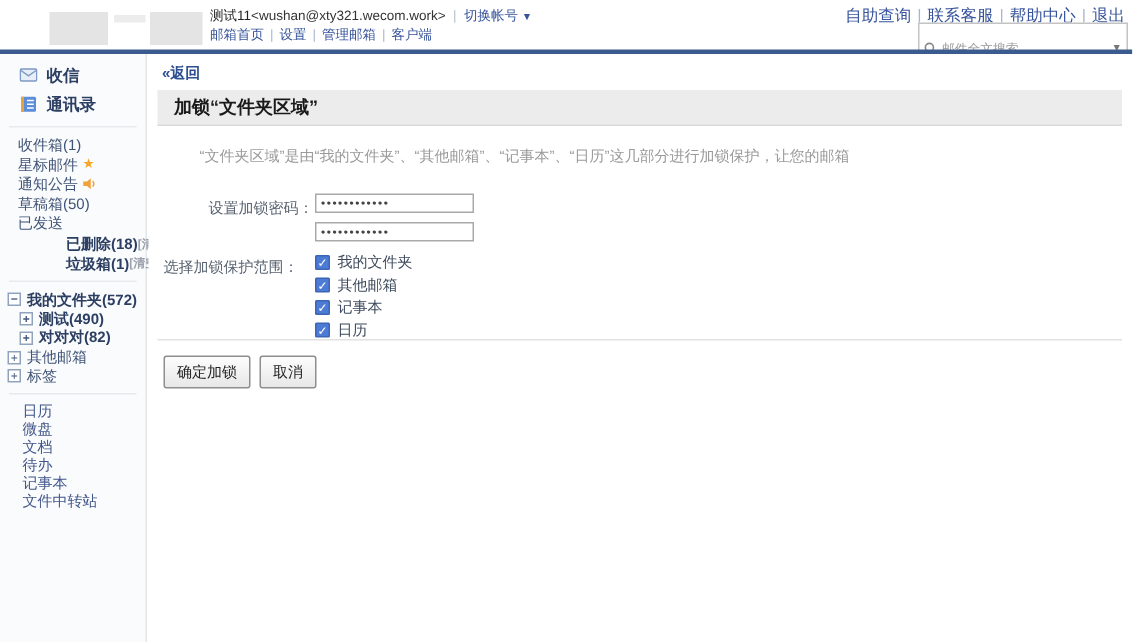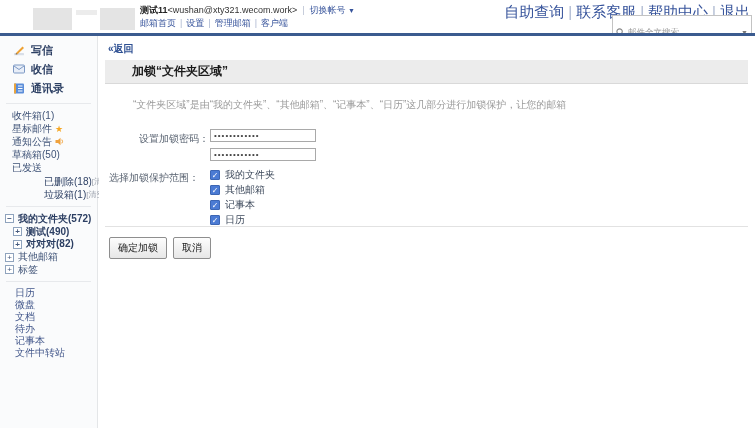--- a/index.html
+++ b/index.html
@@ -7,55 +7,55 @@
   body { font-family:"Liberation Sans","DejaVu Sans",sans-serif; }
   #app { position:relative; width:755px; height:428px; background:#fff; overflow:hidden; }
 
   
   .header { position:absolute; left:0; top:0; width:755px; height:33px; background:#fff; }
   .logo-box { position:absolute; top:8px; height:22px; background:#e4e4e4; }
   .logo-box.b1 { left:33px; width:39px; }
   .logo-box.b2 { left:100px; width:35px; }
   .redact { position:absolute; left:76px; top:10px; width:21px; height:5px; background:#ececec; }
   .acct { position:absolute; left:140px; top:4px; font-size:9px; color:#333; white-space:nowrap; }
-  .acct .nm { font-weight:bold; color:#222; }
+  .acct .nm { font-weight:normal; color:#222; }
   .acct .sep { color:#b5bdd0; margin:0 5px; }
   .acct a, .navlinks span { color:#36539b; text-decoration:none; cursor:pointer; }
   .caret { font-size:7px; color:#36539b; }
   .navlinks { position:absolute; left:140px; top:17px; font-size:9px; color:#36539b; white-space:nowrap;text-align:center; }
   .navlinks span + span::before { content:"|"; color:#aab6cf; margin:0 4px; }
-  .rlinks { position:absolute; right:5px; top:3px; font-size:15px; color:#36539b; white-space:nowrap; }
+  .rlinks { position:absolute; right:5px; top:3px; font-size:11px; color:#36539b; white-space:nowrap; }
   .rlinks span + span::before { content:"|"; color:#aab6cf; margin:0 4px; }
   .searchbox { position:absolute; right:3px; top:15px; width:140px; height:15px; border:1px solid #c3c3c3; background:#fff; display:flex; align-items:center; padding:16px 3px; }
   .searchbox input { flex:1; border:none; outline:none; font-size:8.5px; color:#999; background:transparent; min-width:0; }
   .searchbox input::placeholder { color:#999; }
   .sb-caret { font-size:7px; color:#777; padding-left:3px; }
   .blueline { position:absolute; left:0; top:33px; width:755px; height:3px; background:#3b5b8f; }
 
   
   .sidebar { position:absolute; left:0; top:36px; width:98px; height:392px; background:#fafbfc; border-right:1px solid #e4e6e8; padding-top:5px; }
   .s-act { display:flex; align-items:center; height:19px; padding-left:13px; font-size:11px; font-weight:bold; color:#2c3f63; cursor:pointer; }
   .s-act .ic { width:12px; height:11px; margin-right:6px; display:inline-flex; }
   .s-div { border-top:1px solid #e7e9ec; margin:5px 6px; }
   .s-row { display:flex; align-items:center; height:13.2px; padding-left:12px; font-size:10px; color:#3f5377; cursor:pointer; white-space:nowrap; }
-  .s-row.bold { font-weight:normal; color:#2c3f63;padding-left:44px; }
+  .s-row.bold { font-weight:bold; color:#2c3f63;padding-left:44px; }
   .s-row .clear { margin-left:auto; margin-right:5px; font-size:8px; color:#9aa0ab; }
   .s-row .star { color:#f5a623; font-size:9px; margin-left:3px; }
   .s-row .ic-sp { margin-left:3px; display:inline-flex; }
   .t-row { display:flex; align-items:center; height:12.8px; font-size:10px; color:#3f5377; cursor:pointer; white-space:nowrap; }
   .t-row.root { padding-left:5px; font-weight:bold; color:#2c3f63; }
   .t-row.child { padding-left:13px; font-weight:bold; color:#2c3f63; }
   .t-row.plain { padding-left:5px; font-weight:normal; color:#3f5377; }
   .exp { width:9px; height:9px; border:1px solid #8fa3bd; background:#fff; color:#44597e; font-size:8px; line-height:7px; text-align:center; margin-right:4px; flex:0 0 auto; }
   .a-row { height:12px; padding-left:15px; font-size:10px; color:#41568a; cursor:pointer; display:flex; align-items:center; }
 
   
   .main { position:absolute; left:99px; top:36px; width:656px; height:392px; background:#fff; }
   .back { position:absolute; left:9px; top:6px; font-size:10px; font-weight:bold; color:#2d4f92; cursor:pointer; }
-  .titlebar { position:absolute; left:6px; top:24px; width:643px; height:24px; background:#ececec; border-bottom:1px solid #d9d9d9; display:flex; align-items:center; padding-left:27px; font-size:12px; font-weight:bold; color:#1a1a1a; }
+  .titlebar { position:absolute; left:6px; top:24px; width:643px; height:24px; background:#ececec; border-bottom:1px solid #d9d9d9; display:flex; align-items:center; padding-left:11px; font-size:12px; font-weight:bold; color:#1a1a1a; }
   .desc { position:absolute; left:34px; top:62px; font-size:10px; color:#9a9a9a; line-height:14px; }
   .frm-label { position:absolute; width:110px; text-align:right; font-size:10px; color:#5a6472; }
   .frm-input { position:absolute; left:111px; width:106px; height:13px; border:1px solid #a9a9a9; background:#fff; font-size:8px; letter-spacing:1px; color:#444; padding:0 3px; outline:none; }
   .cb-row { position:absolute; left:111px; display:flex; align-items:center; height:11px; }
   .cb { width:10px; height:10px; background:#4b7bd4; border:1px solid #3c66b4; border-radius:1px; color:#fff; font-size:8px; line-height:9px; text-align:center; margin-right:5px; cursor:pointer; }
   .cb-lbl { font-size:10px; color:#3e4a5c; }
   .btm-div { position:absolute; left:6px; top:190px; width:643px; border-top:1px solid #e2e2e2; }
   .btns { position:absolute; left:10px; top:201px; display:flex; gap:6px; }
   .btn { border:1px solid #8e8e8e; border-radius:2px; background:linear-gradient(#fdfdfd,#e7e7e7); font-size:10px; color:#222; padding:3px 8px; cursor:pointer; font-family:inherit; }
 </style>
@@ -86,30 +86,20 @@
         </svg>
       <input placeholder="邮件全文搜索..." style="">
       <span class="sb-caret">▼</span>
     </div>
   </div>
   <div class="blueline"></div>
 
   <div class="sidebar">
     <div class="s-act">
       <span class="ic">
-          <svg width="12" height="11" viewBox="0 0 12 11">
-            <rect x="1" y="8" width="10" height="2.2" rx="0.5" fill="#d8dee8"></rect>
-            <polygon points="3,8 9.5,1.5 11,3 4.5,9.2" fill="#eea133"></polygon>
-            <polygon points="3,8 4.5,9.2 2.6,9.6" fill="#6b4b1d"></polygon>
-          </svg>
-        </span>
-      <span>写信</span>
-    </div>
-    <div class="s-act">
-      <span class="ic">
           <svg width="12" height="10" viewBox="0 0 12 10">
             <rect x="0.5" y="1" width="11" height="8" rx="1" fill="#e8eef8" stroke="#7d99c4" stroke-width="1"></rect>
             <polyline points="1,2 6,5.5 11,2" fill="none" stroke="#7d99c4" stroke-width="1"></polyline>
           </svg>
         </span>
       <span>收信</span>
     </div>
     <div class="s-act">
       <span class="ic">
           <svg width="12" height="11" viewBox="0 0 12 11">

